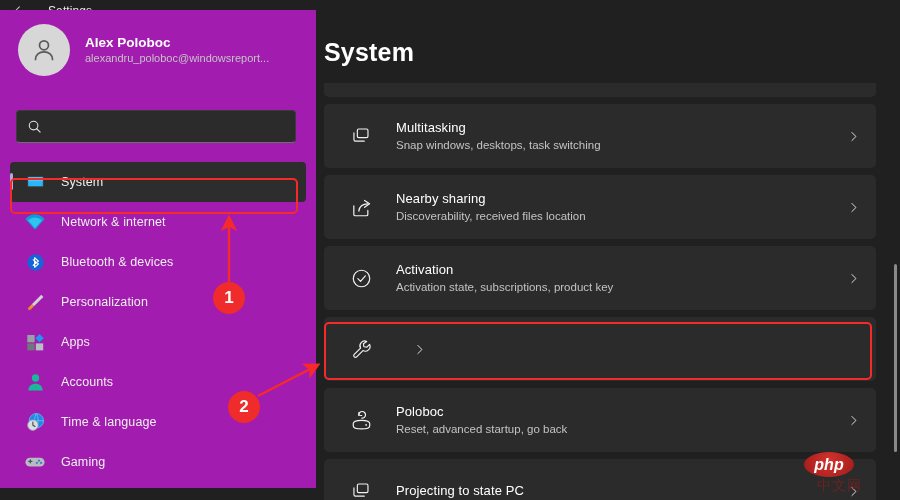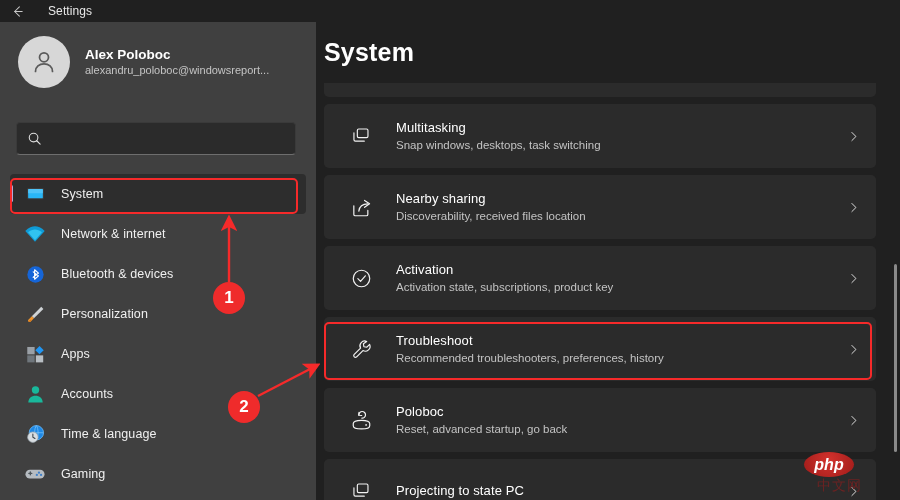--- a/index.html
+++ b/index.html
@@ -22,22 +22,22 @@
     width:34px; height:22px; display:flex; align-items:center; justify-content:center;
     color:#c9c9c9;
   }
   .back-btn svg { display:block; }
   .titlebar-label {
     font-size:12px; color:#e8e8e8; letter-spacing:.1px; margin-left:14px;
   }
 
   
   .sidebar {
-    position:absolute; left:0; top:22px; width:316px; height:478px;
-    background:#404040;
+    position:absolute; left:0; top:10px; width:316px; height:478px;
+    background:#a21caf;
   }
   .account {
     position:absolute; left:18px; top:12px; width:285px; height:56px;
     display:flex; align-items:center;
   }
   .avatar {
     width:52px; height:52px; border-radius:50%;
     background:#d7d7d7; flex:0 0 52px;
     display:flex; align-items:center; justify-content:center;
   }
@@ -350,24 +350,20 @@
             <path d="M6 3 L11 8 L6 13" stroke-linecap="round" stroke-linejoin="round"></path>
           </svg>
         </span>
       </div>
 
       <div class="card highlight">
         <span class="card-icon">
           <svg width="23" height="23" viewBox="0 0 24 24" fill="none" stroke="currentColor" stroke-width="1.25">
             <path d="M17.4 3.6 A5 5 0 0 0 11 10.6 L4.2 17.4 A1.8 1.8 0 0 0 6.7 19.9 L13.5 13.1 A5 5 0 0 0 20.5 6.7 L17.6 9.6 L14.5 9.1 L14 6 Z" stroke-linejoin="round" stroke-linecap="round"></path>
           </svg>
-        </span>
-        <span class="card-texts">
-          <span class="card-title" style="display:block">Troubleshoot</span>
-          <span class="card-sub" style="display:block">Recommended troubleshooters, preferences, history</span>
         </span>
         <span class="chev">
           <svg width="13" height="13" viewBox="0 0 16 16" fill="none" stroke="currentColor" stroke-width="1.15">
             <path d="M6 3 L11 8 L6 13" stroke-linecap="round" stroke-linejoin="round"></path>
           </svg>
         </span>
       </div>
 
       <div class="card">
         <span class="card-icon">

